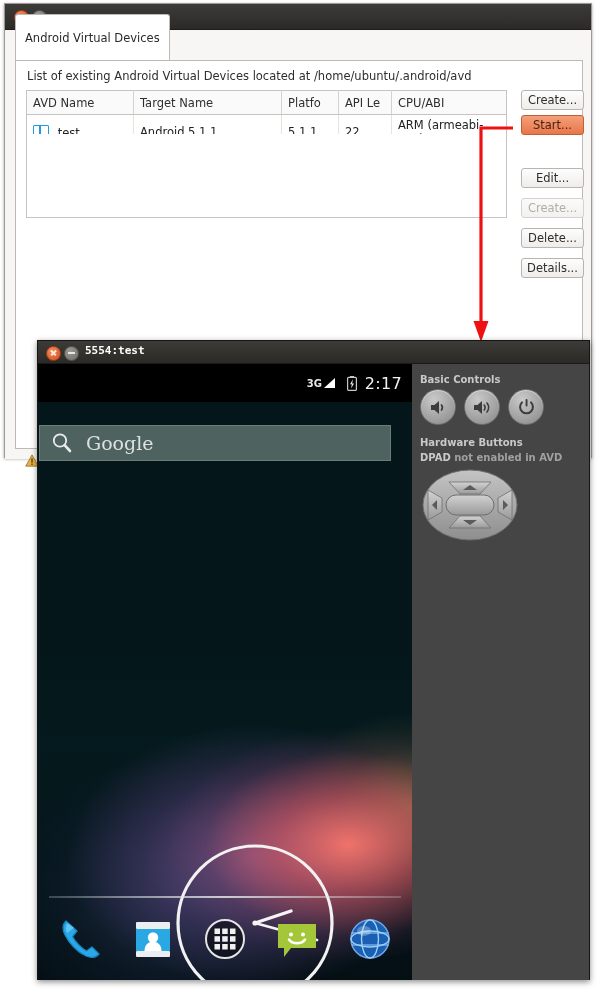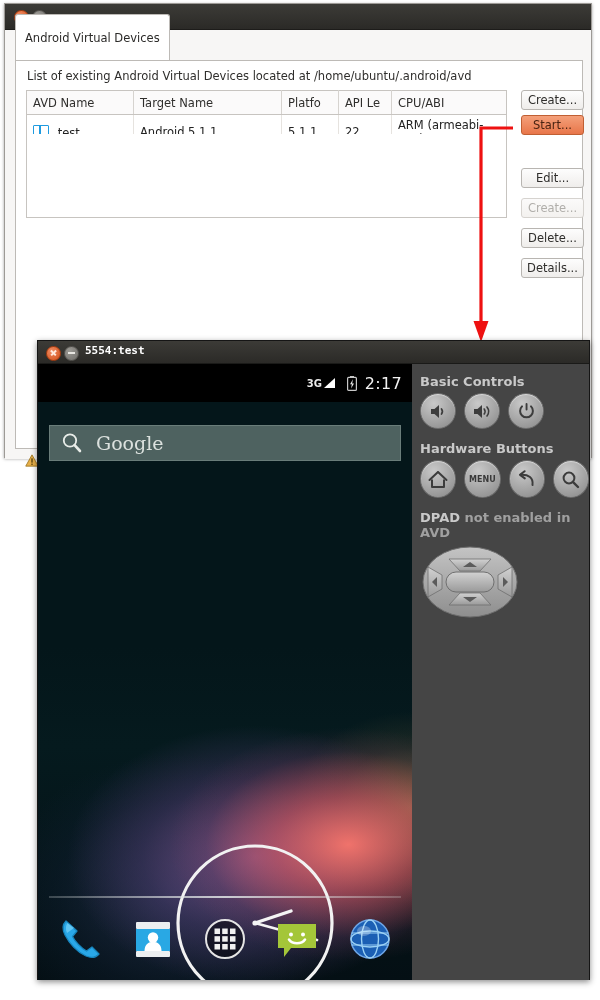--- a/index.html
+++ b/index.html
@@ -91,36 +91,36 @@
       radial-gradient(ellipse 150px 120px at 100% 72%, rgba(190,160,90,.55) 0%, rgba(120,100,60,.2) 50%, rgba(0,0,0,0) 80%),
       radial-gradient(ellipse 210px 170px at 36% 86%, rgba(48,58,96,.6) 0%, rgba(20,35,58,.3) 55%, rgba(0,0,0,0) 82%),
       linear-gradient(#04161a 0%, #04161a 46%, #051a1e 62%, #040f14 100%);}
   #statusbar{position:absolute;left:0;top:0;width:100%;height:38px;background:#000;
     display:flex;align-items:center;justify-content:flex-end;padding-right:10px;box-sizing:border-box;}
   #sb-3g{font-size:10px;color:#e9e9e9;font-weight:bold;margin-right:1px;}
   #sig{width:13px;height:12px;margin-right:11px;}
   #batt{width:10px;height:15px;margin-right:8px;}
   #clock{font-size:16px;color:#f2f2f2;font-family:"DejaVu Sans","Liberation Sans",sans-serif;
     letter-spacing:.3px;}
-  #searchbar{position:absolute;left:11px;top:61px;width:352px;height:36px;
+  #searchbar{position:absolute;left:1px;top:61px;width:352px;height:36px;
     background:rgba(125,145,140,.62);border:1px solid rgba(160,178,172,.35);
     box-sizing:border-box;display:flex;align-items:center;}
   #search-label{font-family:"DejaVu Serif","Liberation Serif",serif;font-size:19px;
     color:#e8ece9;margin-left:12px;opacity:.92;}
   #clockwidget{position:absolute;left:136px;top:478px;width:162px;height:162px;}
   #dock{position:absolute;left:0;bottom:0;width:100%;height:82px;display:flex;
     align-items:center;justify-content:space-around;padding:0 6px;box-sizing:border-box;}
   #dock-sep{position:absolute;left:11px;bottom:82px;width:352px;height:2px;
     background:linear-gradient(90deg,rgba(210,215,215,.25),rgba(225,230,230,.85),rgba(210,215,215,.25));}
   .dock-icon{width:52px;height:52px;position:relative;}
 
   
   #controls{width:177px;height:616px;background:#454545;position:relative;
     padding:10px 0 0 8px;box-sizing:border-box;}
-  .sect-label{font-size:13px;color:#c9c9c9;font-weight:bold;margin:0 0 4px 0;}
+  .sect-label{font-size:10px;color:#c9c9c9;font-weight:bold;margin:0 0 4px 0;}
   .sect-label .muted{color:#a0a0a0;font-weight:bold;}
   .btnrow{display:flex;gap:8px;margin-bottom:12px;}
   .rbtn{width:34px;height:34px;border-radius:50%;
     background:radial-gradient(circle at 38% 28%,#c9c9c9,#9b9b9b 70%,#868686 100%);
     border:1px solid #6d6d6d;display:flex;align-items:center;justify-content:center;
     box-shadow:inset 0 1px 1px rgba(255,255,255,.5);}
   .rbtn.big{width:36px;height:36px;}
   .rbtn .menutext{font-size:8px;font-weight:bold;color:#3a3a3a;}
   #dpad{width:96px;height:72px;margin:2px 0 10px 2px;position:relative;}
   #kb-label{font-size:8.5px;color:#d6d6d6;font-weight:bold;line-height:1.35;}
@@ -301,43 +301,20 @@
         </div>
         <div class="rbtn">
           <svg width="17" height="18" viewBox="0 0 17 18">
             <path d="M4 4.4 A6.4 6.4 0 1 0 13 4.4" stroke="#3c3c3c" stroke-width="2" fill="none" stroke-linecap="round"></path>
             <rect x="7.6" y="1" width="1.9" height="7.4" rx="0.9" fill="#3c3c3c"></rect>
           </svg>
         </div>
       </div>
 
       <div class="sect-label">Hardware Buttons</div>
-      <div class="btnrow">
-        <div class="rbtn big">
-          <svg width="20" height="19" viewBox="0 0 20 19">
-            <path d="M10 2 L18.5 10 M10 2 L1.5 10" stroke="#3c3c3c" stroke-width="2" fill="none" stroke-linecap="round"></path>
-            <path d="M4 9.5 V17 H16 V9.5" stroke="#3c3c3c" stroke-width="2" fill="none" stroke-linejoin="round"></path>
-          </svg>
-        </div>
-        <div class="rbtn big">
-          <span class="menutext">MENU</span>
-        </div>
-        <div class="rbtn big">
-          <svg width="21" height="19" viewBox="0 0 21 19">
-            <path d="M16.5 15 C17.5 7.5 12.5 4.5 5 4.8" stroke="#3c3c3c" stroke-width="2" fill="none" stroke-linecap="round"></path>
-            <path d="M8.6 1.2 L4 4.9 L8.8 8.4" stroke="#3c3c3c" stroke-width="2" fill="none" stroke-linecap="round" stroke-linejoin="round"></path>
-          </svg>
-        </div>
-        <div class="rbtn big">
-          <svg width="19" height="19" viewBox="0 0 19 19">
-            <circle cx="8" cy="8" r="5.4" fill="none" stroke="#3c3c3c" stroke-width="2"></circle>
-            <path d="M12.1 12.1 L17 17" stroke="#3c3c3c" stroke-width="2.4" stroke-linecap="round"></path>
-          </svg>
-        </div>
-      </div>
 
       <div class="sect-label">
         <span>DPAD</span><span class="muted"> not enabled in AVD</span>
       </div>
 
       <svg id="dpad" viewBox="0 0 96 72">
         <defs>
           <linearGradient id="gm" x1="0" y1="0" x2="0" y2="1">
             <stop offset="0" stop-color="#c4c4c4"></stop>
               <stop offset="1" stop-color="#8e8e8e"></stop>

